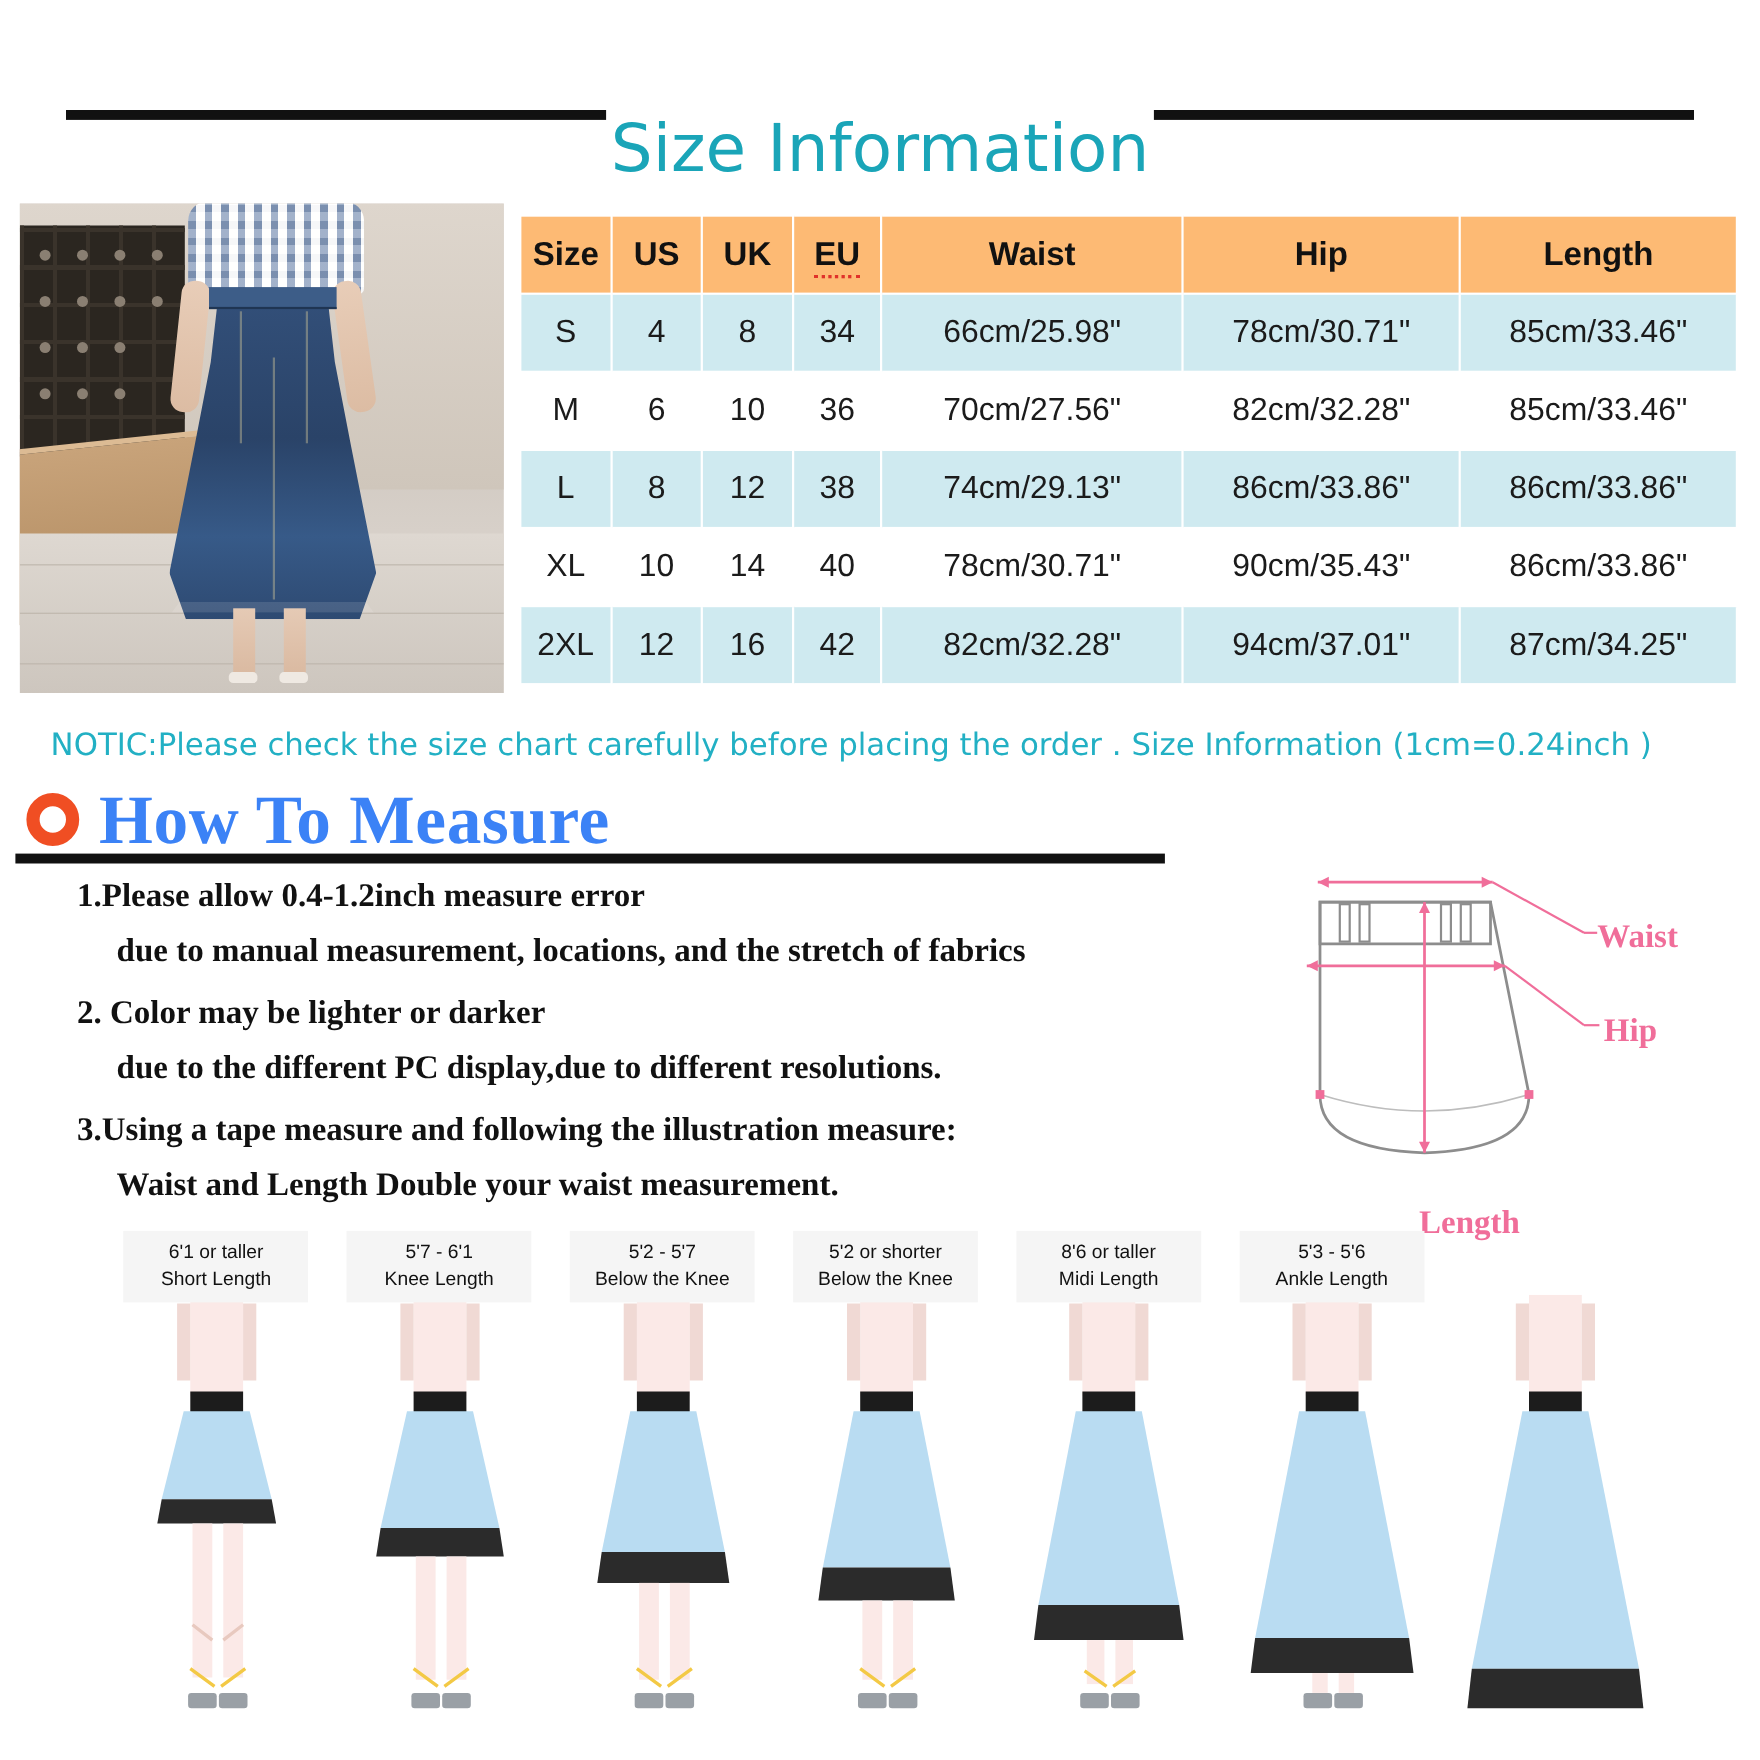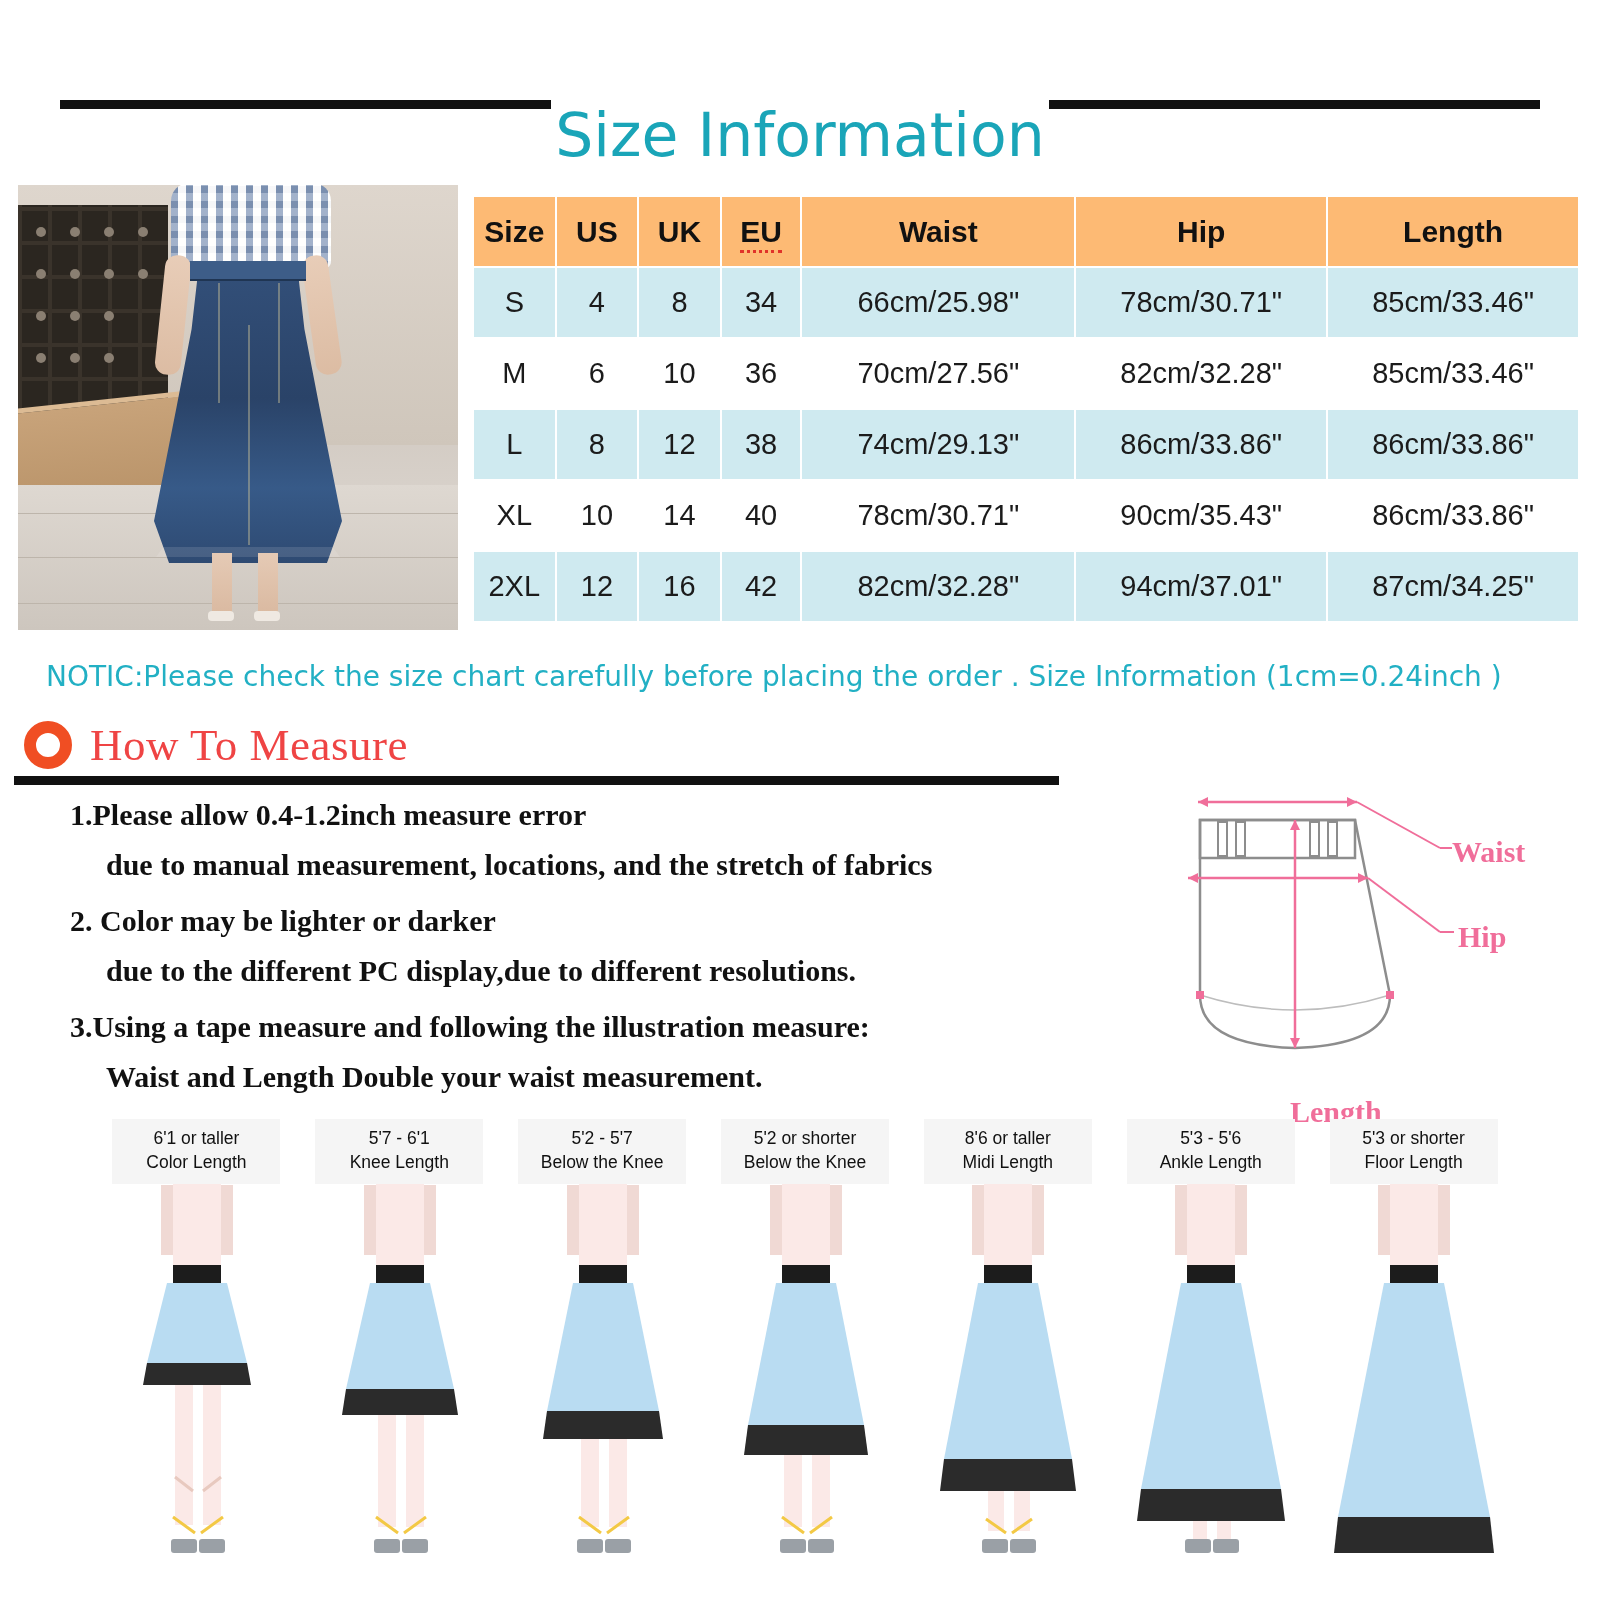--- a/index.html
+++ b/index.html
@@ -160,21 +160,21 @@
   .htm-row {
     position: absolute; left: 14px; top: 705px; width: 1100px; height: 80px;
     display: flex; align-items: center;
   }
   .htm-ring {
     width: 48px; height: 48px; border-radius: 50%;
     border: 12px solid #f04e23;
     margin-left: 10px; margin-right: 18px; flex: 0 0 auto;
   }
   .htm-title {
-    font-size: 45px; font-weight: 400; color: #ef4444;
+    font-size: 63px; font-weight: 700; color: #3b82f6;
     font-family: "Liberation Serif", serif;
     letter-spacing: 0.5px;
     white-space: nowrap;
   }
   .htm-underline {
     position: absolute; left: 14px; top: 776px; width: 1045px; height: 9px; background: #111111;
   }
 
   
   .instructions {
@@ -390,21 +390,21 @@
   <div class="lbl waist">Waist</div>
   <div class="lbl hip">Hip</div>
   <div class="lbl length">Length</div>
 </div>
 
 <div class="figs">
 
   <div class="fig">
     <div class="cap">
       <span>6'1 or taller</span>
-      <span class="l2">Color Length</span>
+      <span class="l2">Short Length</span>
     </div>
     <div class="art">
       <svg class="figure-svg" width="203" height="385" viewBox="0 0 203 385">
         <rect x="78" y="0" width="48" height="92" fill="#fbe9e7"></rect>
         <rect x="66" y="8" width="12" height="70" fill="#f0d9d4"></rect>
         <rect x="126" y="8" width="12" height="70" fill="#f0d9d4"></rect>
         <rect x="78" y="88" width="48" height="20" fill="#1c1c1c"></rect>
         <path d="M72 106 L132 106 L152 186 L52 186 Z" fill="#b9dcf2"></path>
         <path d="M52 186 L152 186 L156 208 L48 208 Z" fill="#2b2b2b"></path>
         <rect x="80" y="208" width="18" height="140" fill="#fbe9e7"></rect>
@@ -520,24 +520,20 @@
         <path d="M32 312 L172 312 L176 344 L28 344 Z" fill="#2b2b2b"></path>
         <rect x="84" y="344" width="14" height="18" fill="#fbe9e7"></rect>
         <rect x="108" y="344" width="14" height="18" fill="#fbe9e7"></rect>
         <rect x="76" y="362" width="26" height="14" rx="3" fill="#9aa0a6"></rect>
         <rect x="104" y="362" width="26" height="14" rx="3" fill="#9aa0a6"></rect>
       </svg>
     </div>
   </div>
 
   <div class="fig">
-    <div class="cap">
-      <span>5'3 or shorter</span>
-      <span class="l2">Floor Length</span>
-    </div>
     <div class="art">
       <svg class="figure-svg" width="203" height="385" viewBox="0 0 203 385">
         <rect x="78" y="0" width="48" height="92" fill="#fbe9e7"></rect>
         <rect x="66" y="8" width="12" height="70" fill="#f0d9d4"></rect>
         <rect x="126" y="8" width="12" height="70" fill="#f0d9d4"></rect>
         <rect x="78" y="88" width="48" height="20" fill="#1c1c1c"></rect>
         <path d="M72 106 L132 106 L178 340 L26 340 Z" fill="#b9dcf2"></path>
         <path d="M26 340 L178 340 L182 376 L22 376 Z" fill="#2b2b2b"></path>
       </svg>
     </div>

